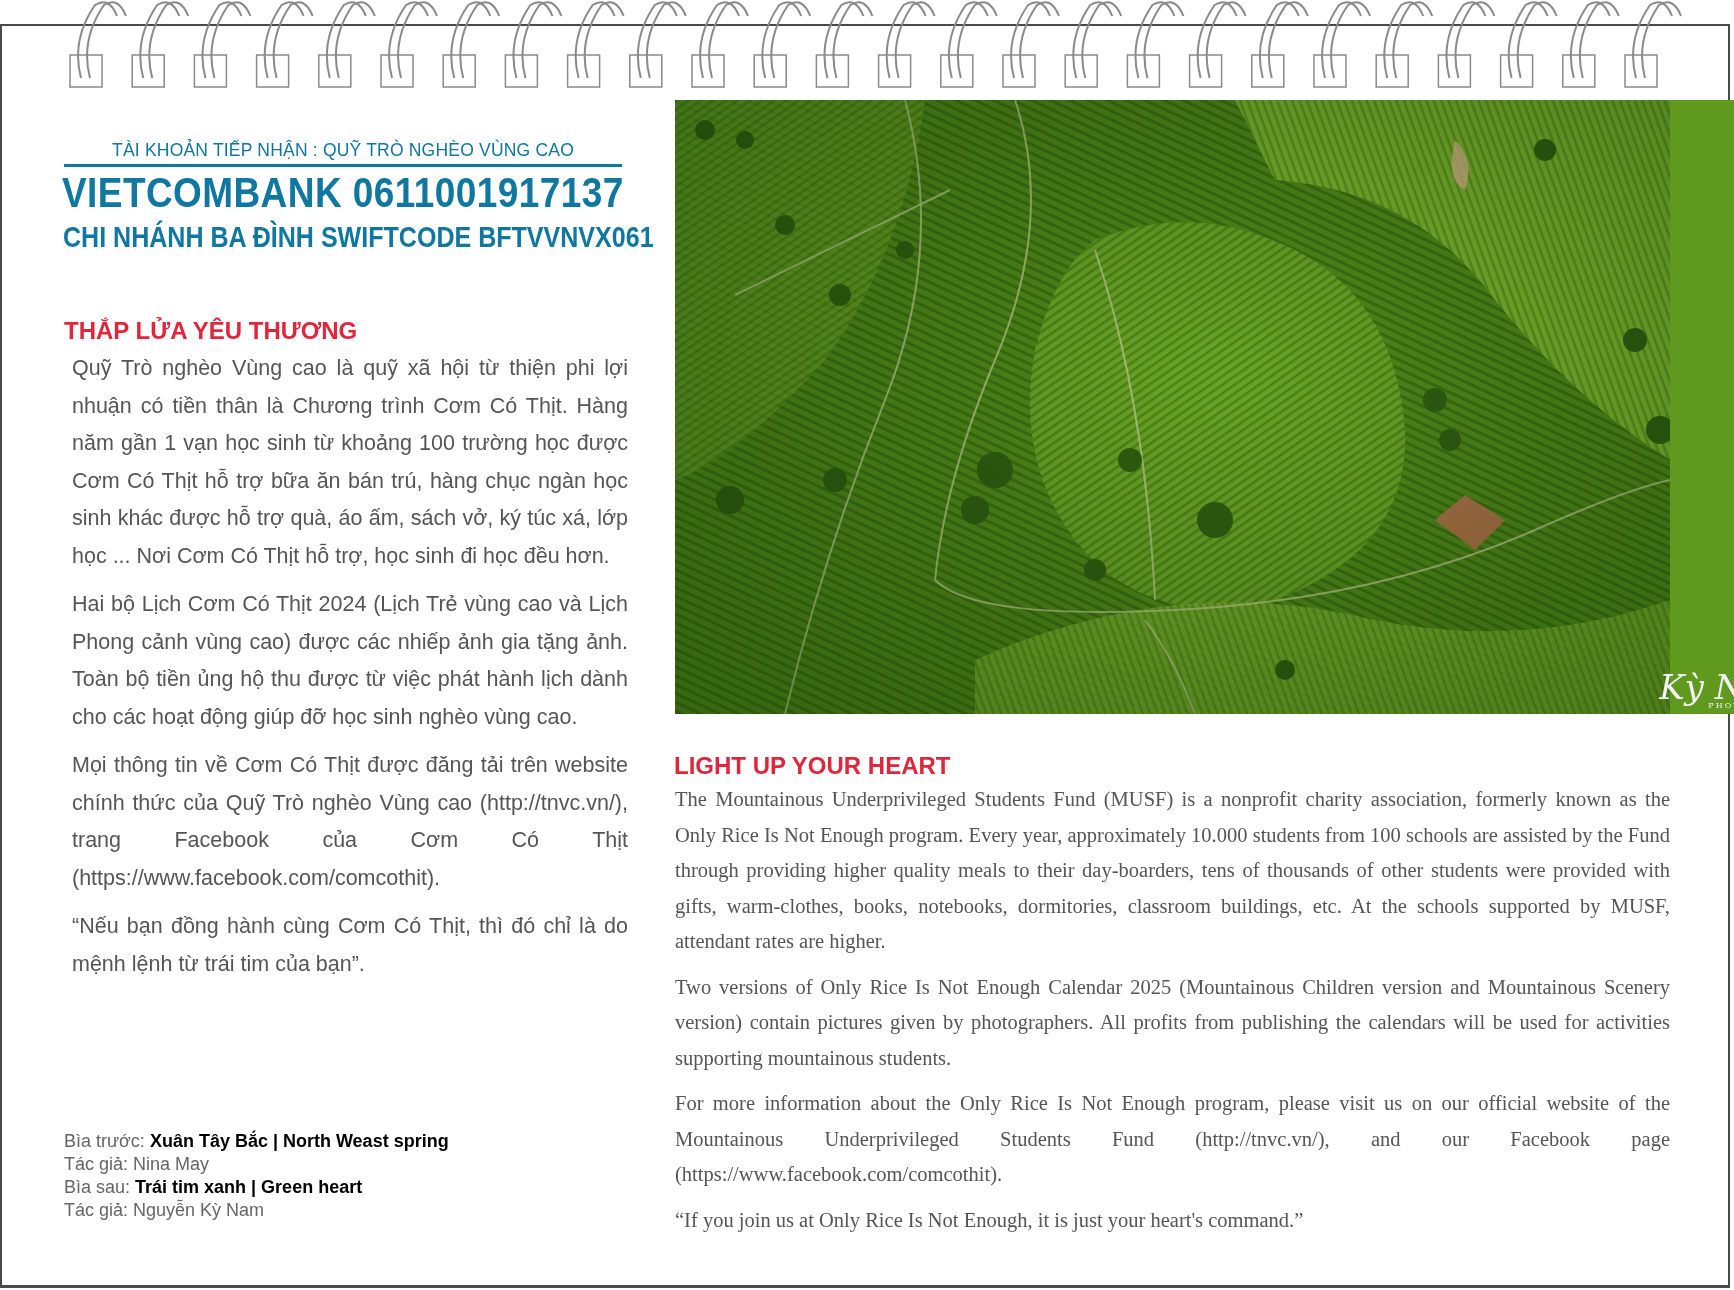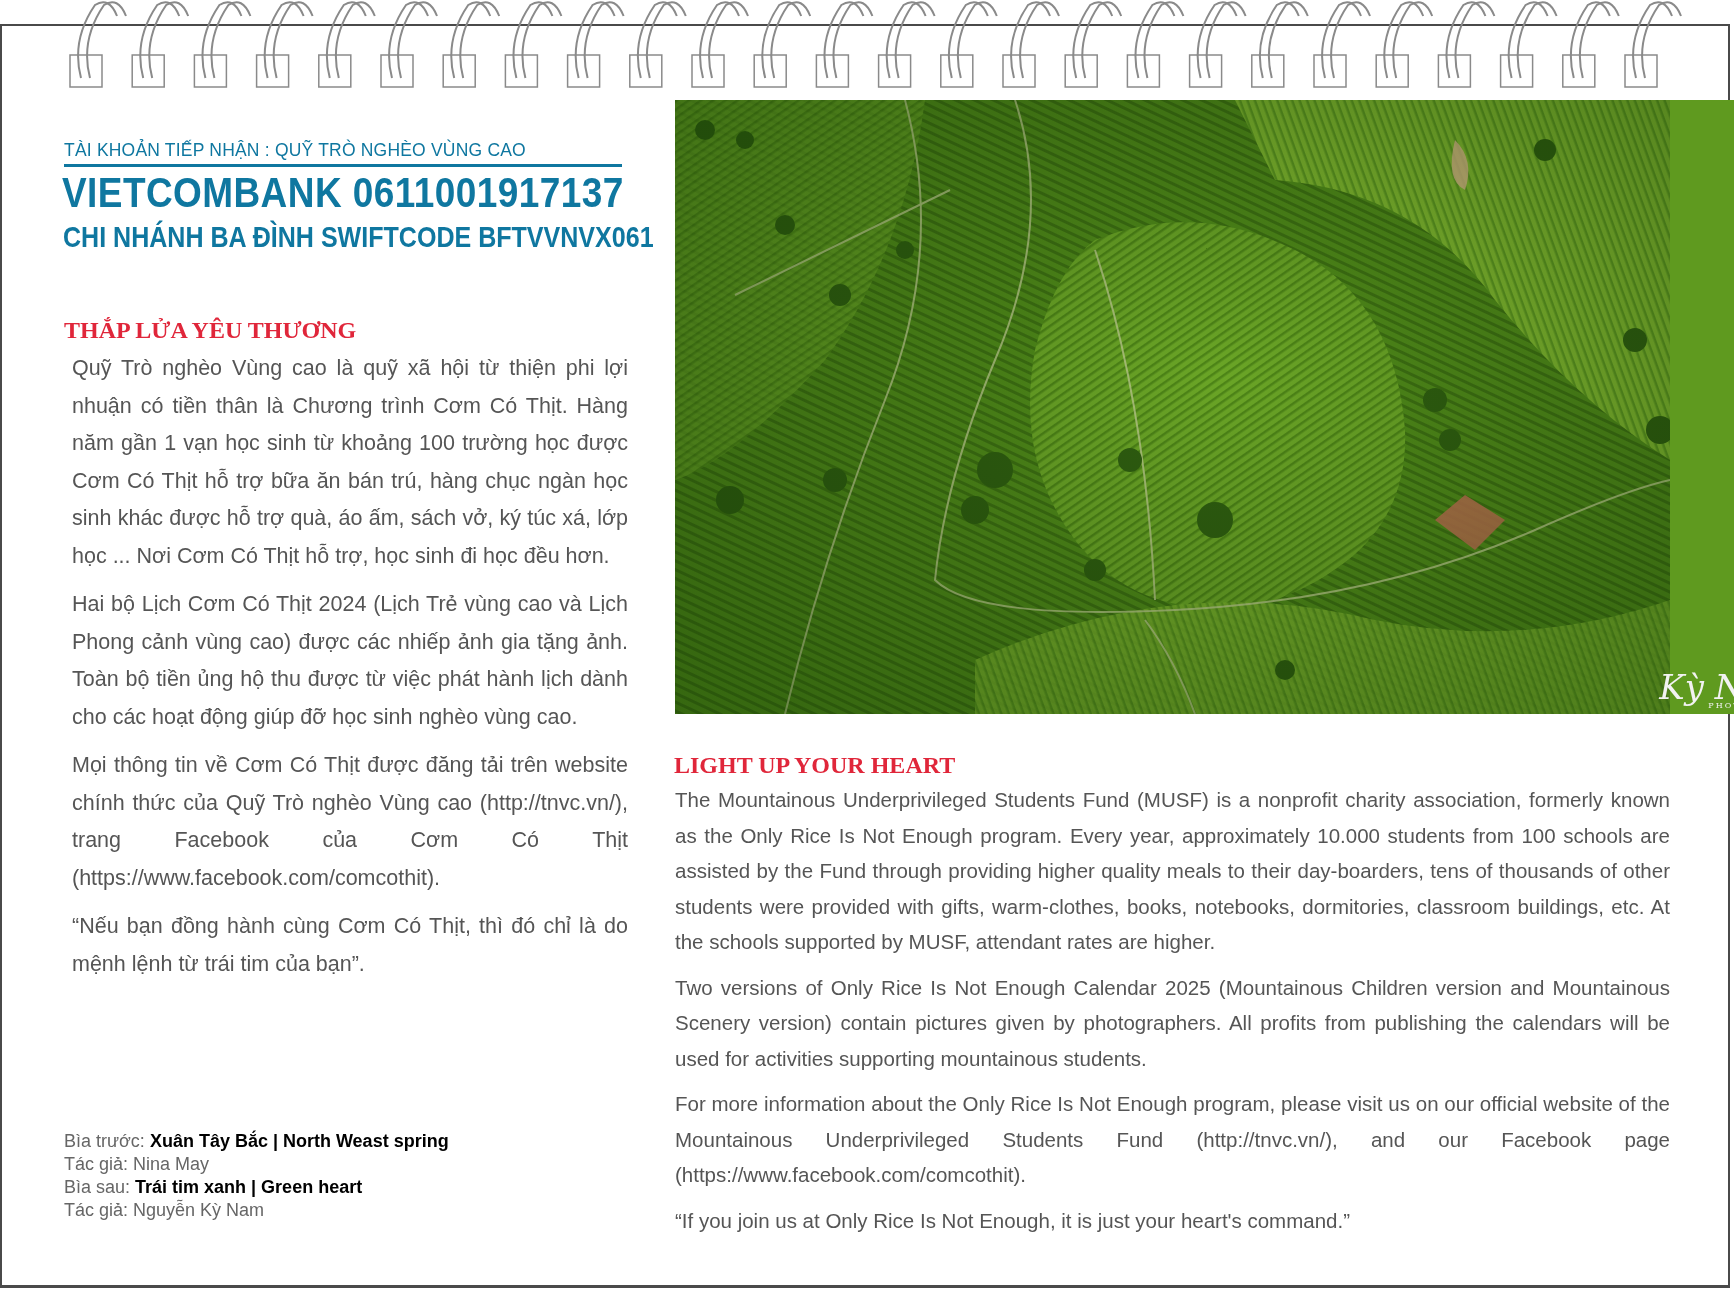--- a/index.html
+++ b/index.html
@@ -2,42 +2,42 @@
 <html><head>
 <meta charset="utf-8">
 <style>
   html, body { margin:0; padding:0; background:#ffffff; }
   body { width:1734px; height:1290px; position:relative; overflow:hidden;
          font-family:"Liberation Sans", sans-serif; color:#555555; }
   .page { position:absolute; left:0; top:24px; width:1730px; height:1264px;
           border:2px solid #4a4a4a; border-bottom-width:3px; background:#fff; box-sizing:border-box; }
   .coils { position:absolute; left:0; top:0; width:1734px; height:95px; }
   .acct-sub { position:absolute; left:64px; top:140px; width:558px; font-size:17.5px; letter-spacing:0.2px;
-              color:#0f77a0; white-space:nowrap; font-weight:normal; }
+              color:#0f77a0; white-space:nowrap; font-weight:normal;text-align:center; }
   .acct-rule { position:absolute; left:64px; top:164px; width:558px; height:3px; background:#0f77a0; }
   .acct-bank { position:absolute; left:62px; top:168px; font-size:43px; font-weight:bold; color:#0f77a0;
                white-space:nowrap; transform:scaleX(0.86); transform-origin:left top; letter-spacing:0.5px; }
   .acct-branch { position:absolute; left:63px; top:220px; font-size:30px; font-weight:bold; color:#0f77a0;
                  white-space:nowrap; transform:scaleX(0.835); transform-origin:left top; }
-  .heading { color:#e0263a; font-weight:bold; font-size:24px; white-space:nowrap;font-family:Liberation Serif, serif; }
+  .heading { color:#e0263a; font-weight:bold; font-size:24px; white-space:nowrap; }
   .vn-heading { position:absolute; left:64px; top:317px; }
   .vn-body { position:absolute; left:72px; top:350px; width:556px; font-size:21.5px; line-height:37.5px;
              text-align:justify; color:#555; }
   .vn-body p { margin:0 0 11px 0; }
   .credits { position:absolute; left:64px; top:1130px; font-size:18px; line-height:23px; color:#666; }
   .credits b { color:#000000; }
   .photo { position:absolute; left:675px; top:100px; width:1116px; height:614px; overflow:hidden; background:#5f9a1f; }
   .photo svg { display:block; }
   .watermark { position:absolute; right:-6px; bottom:4px; font-family:"DejaVu Serif", serif; font-style:italic;
                color:#f2f2f2; font-size:34px; white-space:nowrap; }
   .watermark small { display:block; font-size:8px; font-style:normal; letter-spacing:2px; text-align:right; margin-top:-6px; }
   .en-heading { position:absolute; left:674px; top:752px; }
   .en-body { position:absolute; left:675px; top:782px; width:995px; font-size:20.5px; line-height:35.5px;
              text-align:justify; color:#555; }
-  .en-body p { margin:0 0 10px 0; }
+  .en-body p { margin:0 0 10px 0;font-family:Liberation Serif, serif; }
 </style>
 </head>
 <body>
 
 <div class="page"></div>
 
 <svg class="coils" width="1734" height="95" id="coils">
     <g>
       <rect x="70" y="55" width="32" height="32" fill="#fff" stroke="#8a8a8a" stroke-width="1.5"></rect>
       <path d="M81 78 Q71 40 95 5 Q109 -4 117 16" fill="none" stroke="#8a8a8a" stroke-width="2"></path>

